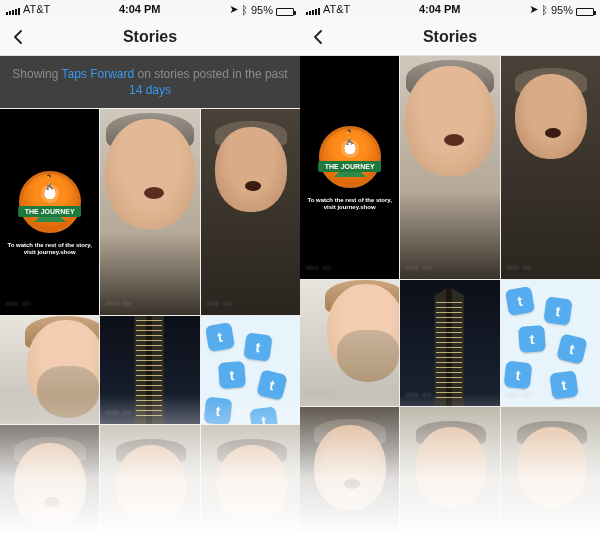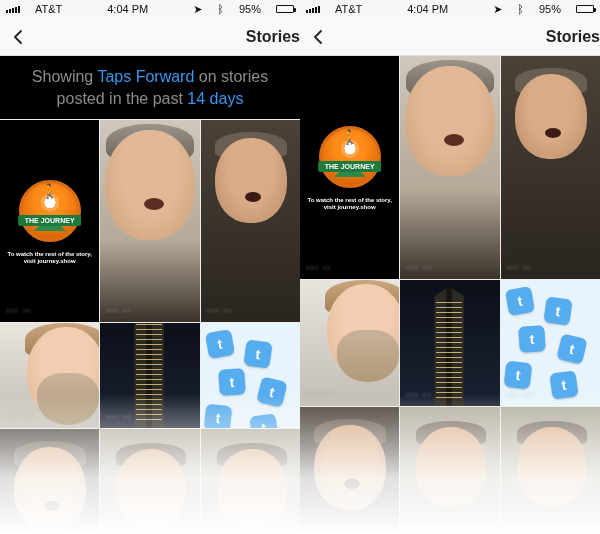--- a/index.html
+++ b/index.html
@@ -23,53 +23,53 @@
     height: 18px;
     display: flex;
     align-items: center;
     justify-content: space-between;
     padding: 0 6px;
     font-size: 11px;
     font-weight: 500;
     color: #111;
     background: #f7f7f7;
   }
-  .status-left, .status-right { display: flex; align-items: center; gap: 15px; }
-  .status-center { font-weight: 400; }
+  .status-left, .status-right { display: flex; align-items: flex-end; gap: 3px; }
+  .status-center { font-weight: 700; }
   .signal { display: flex; gap: 1px; align-items: flex-end; }
   .signal span { width: 2px; background:#111; display:block; }
   .signal span:nth-child(1){height:3px;} .signal span:nth-child(2){height:4px;}
   .signal span:nth-child(3){height:5px;} .signal span:nth-child(4){height:6px;}
   .signal span:nth-child(5){height:7px;}
   .battery { width:18px; height:8px; border:1px solid #111; border-radius:1px; position:relative; }
   .battery::after { content:""; position:absolute; right:-3px; top:2px; width:2px; height:4px; background:#111; border-radius:0 1px 1px 0;}
   .battery .fill { background:#111; height:100%; width:95%; }
   
   .nav-bar {
     height: 38px;
     display:flex;
     align-items:center;
-    justify-content:flex-end;
+    justify-content:center;
     position:relative;
     border-bottom:1px solid #e0e0e0;
     background:#f9f9f9;
   }
   .nav-back {
     position:absolute; left:8px; top:50%; transform:translateY(-50%);
     width:22px; height:22px; display:flex; align-items:center; justify-content:center;
     cursor:pointer;
   }
   .nav-title { font-size:16px; font-weight:600; color:#222; }
   
   .filter {
     padding: 10px 8px;
     text-align:center;
-    font-size:16px;
+    font-size:12px;
     color:#8c8c8c;
-    background:#000000;
+    background:#404040;
     line-height:1.35;
     border-bottom:1px solid #eee;
   }
   .filter .link { color:#3897f0; cursor:pointer; }
   
   .grid {
     flex:1;
     display:grid;
     grid-template-columns: repeat(3, 1fr);
     gap:1px;

